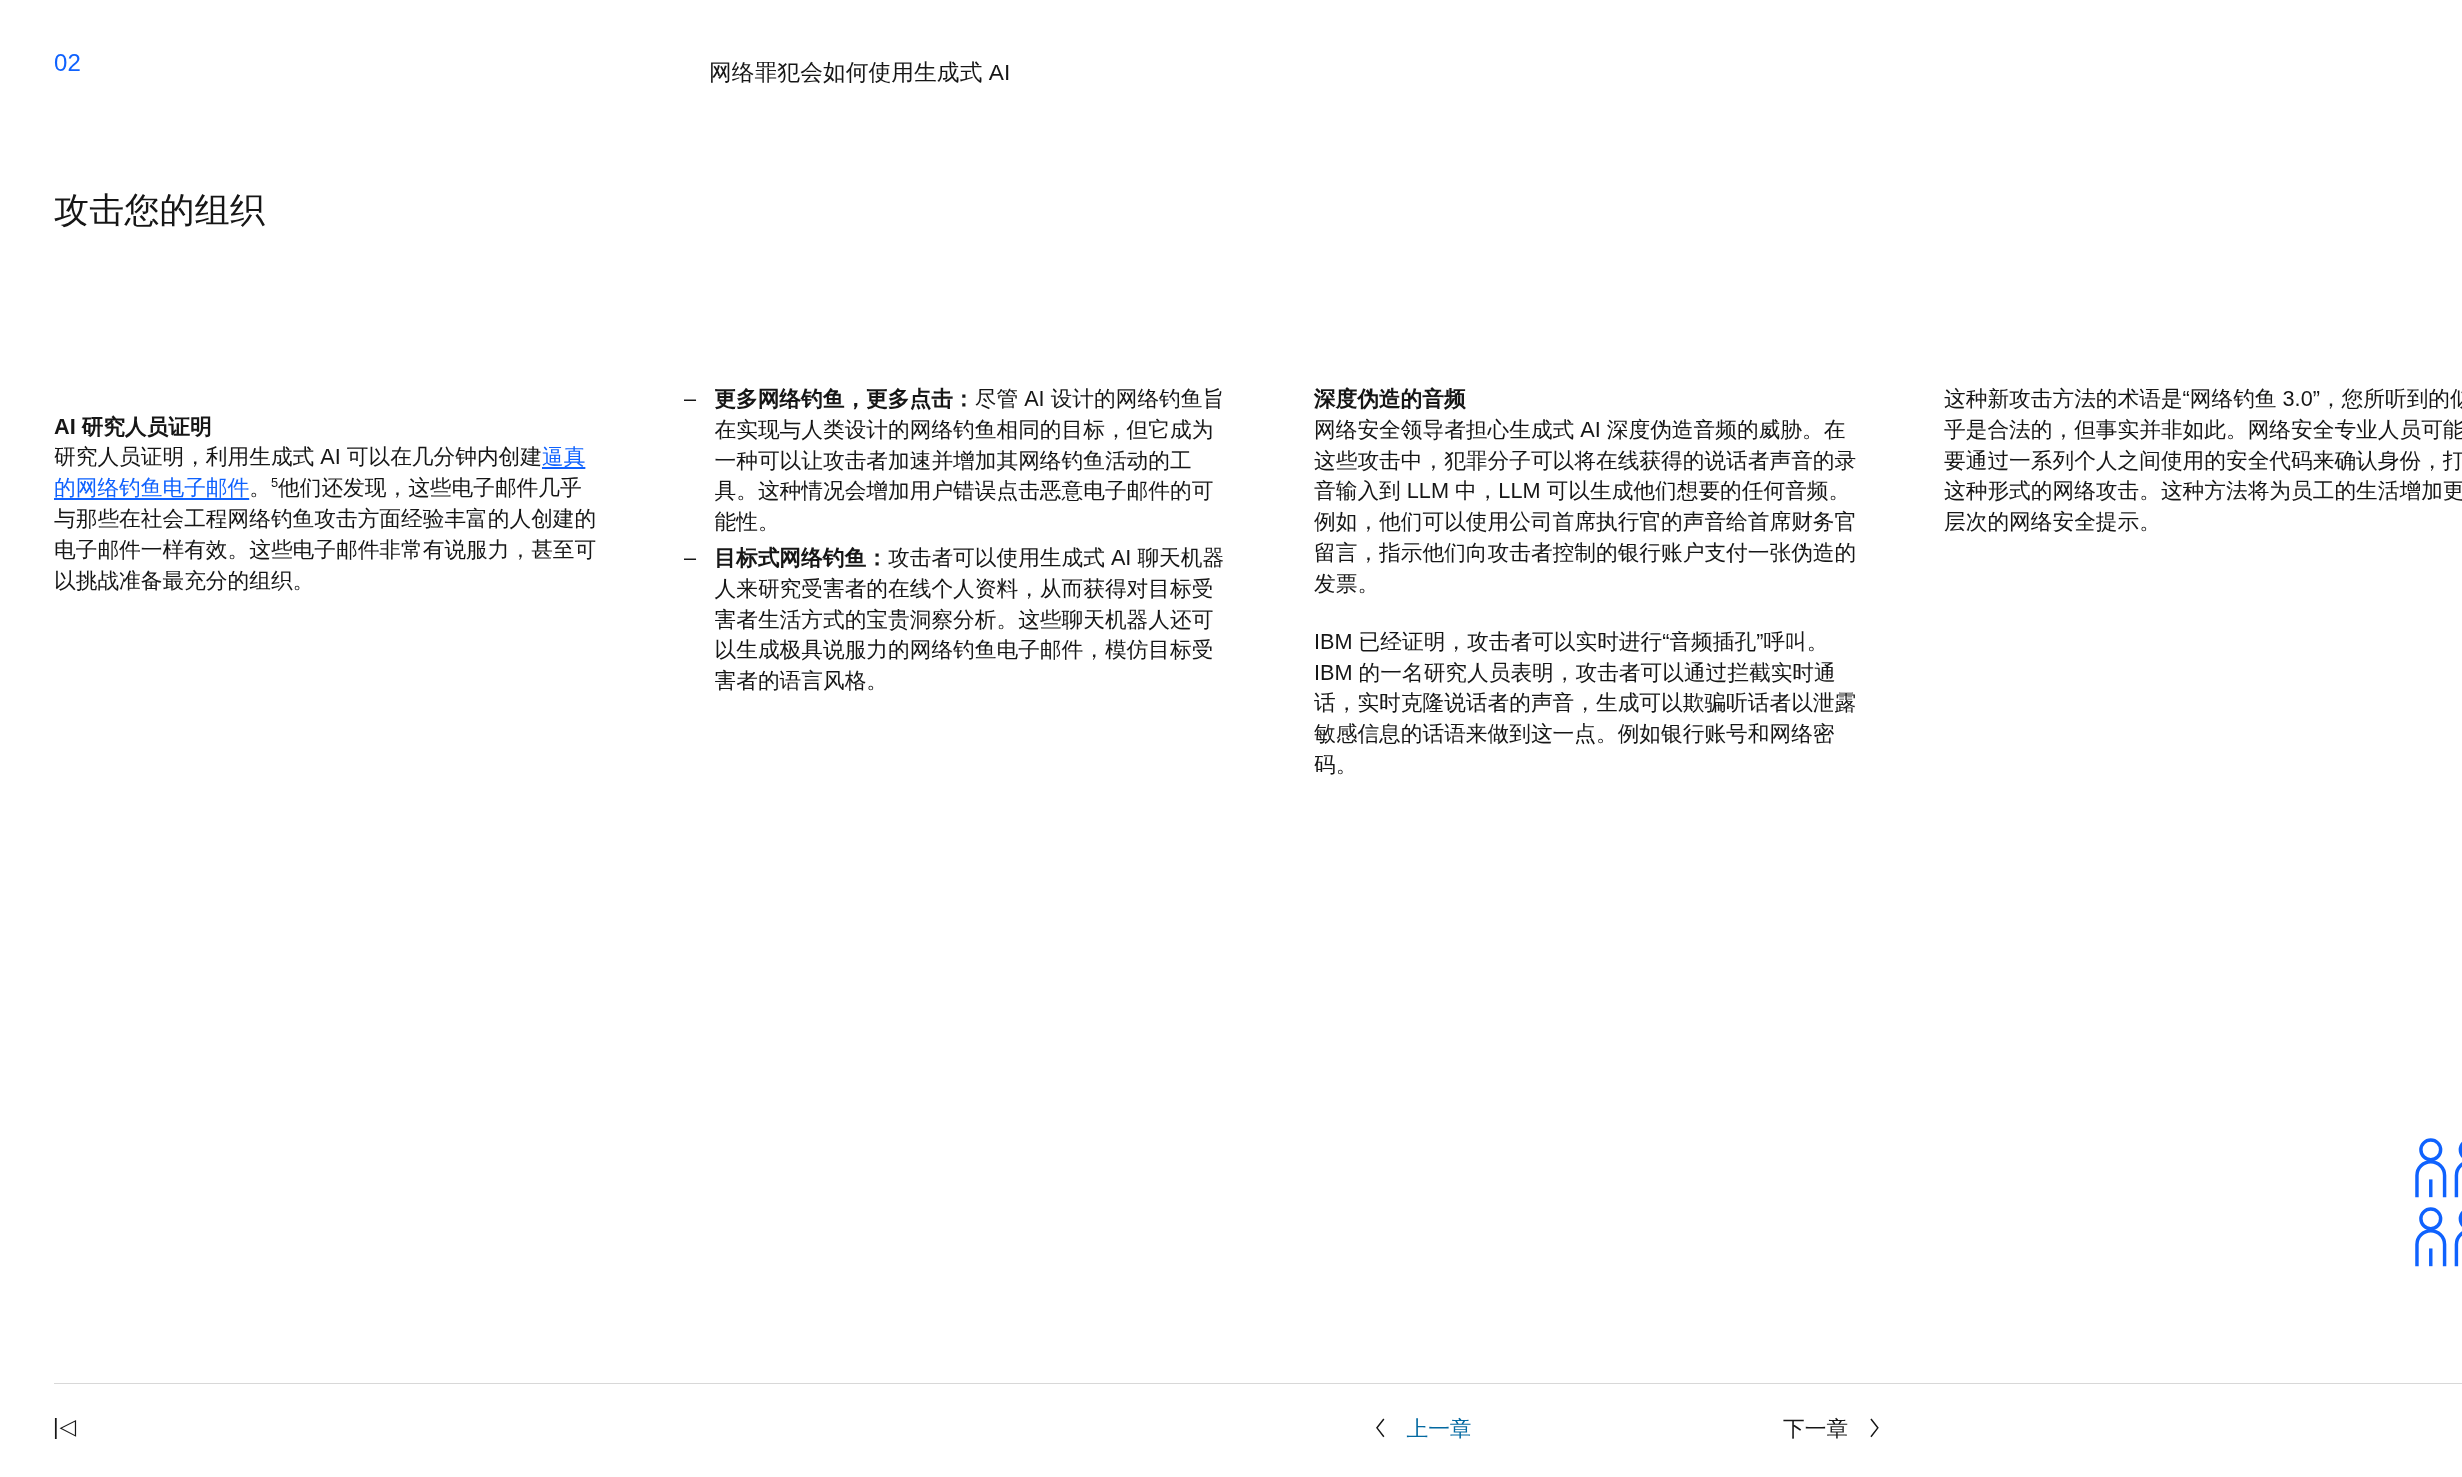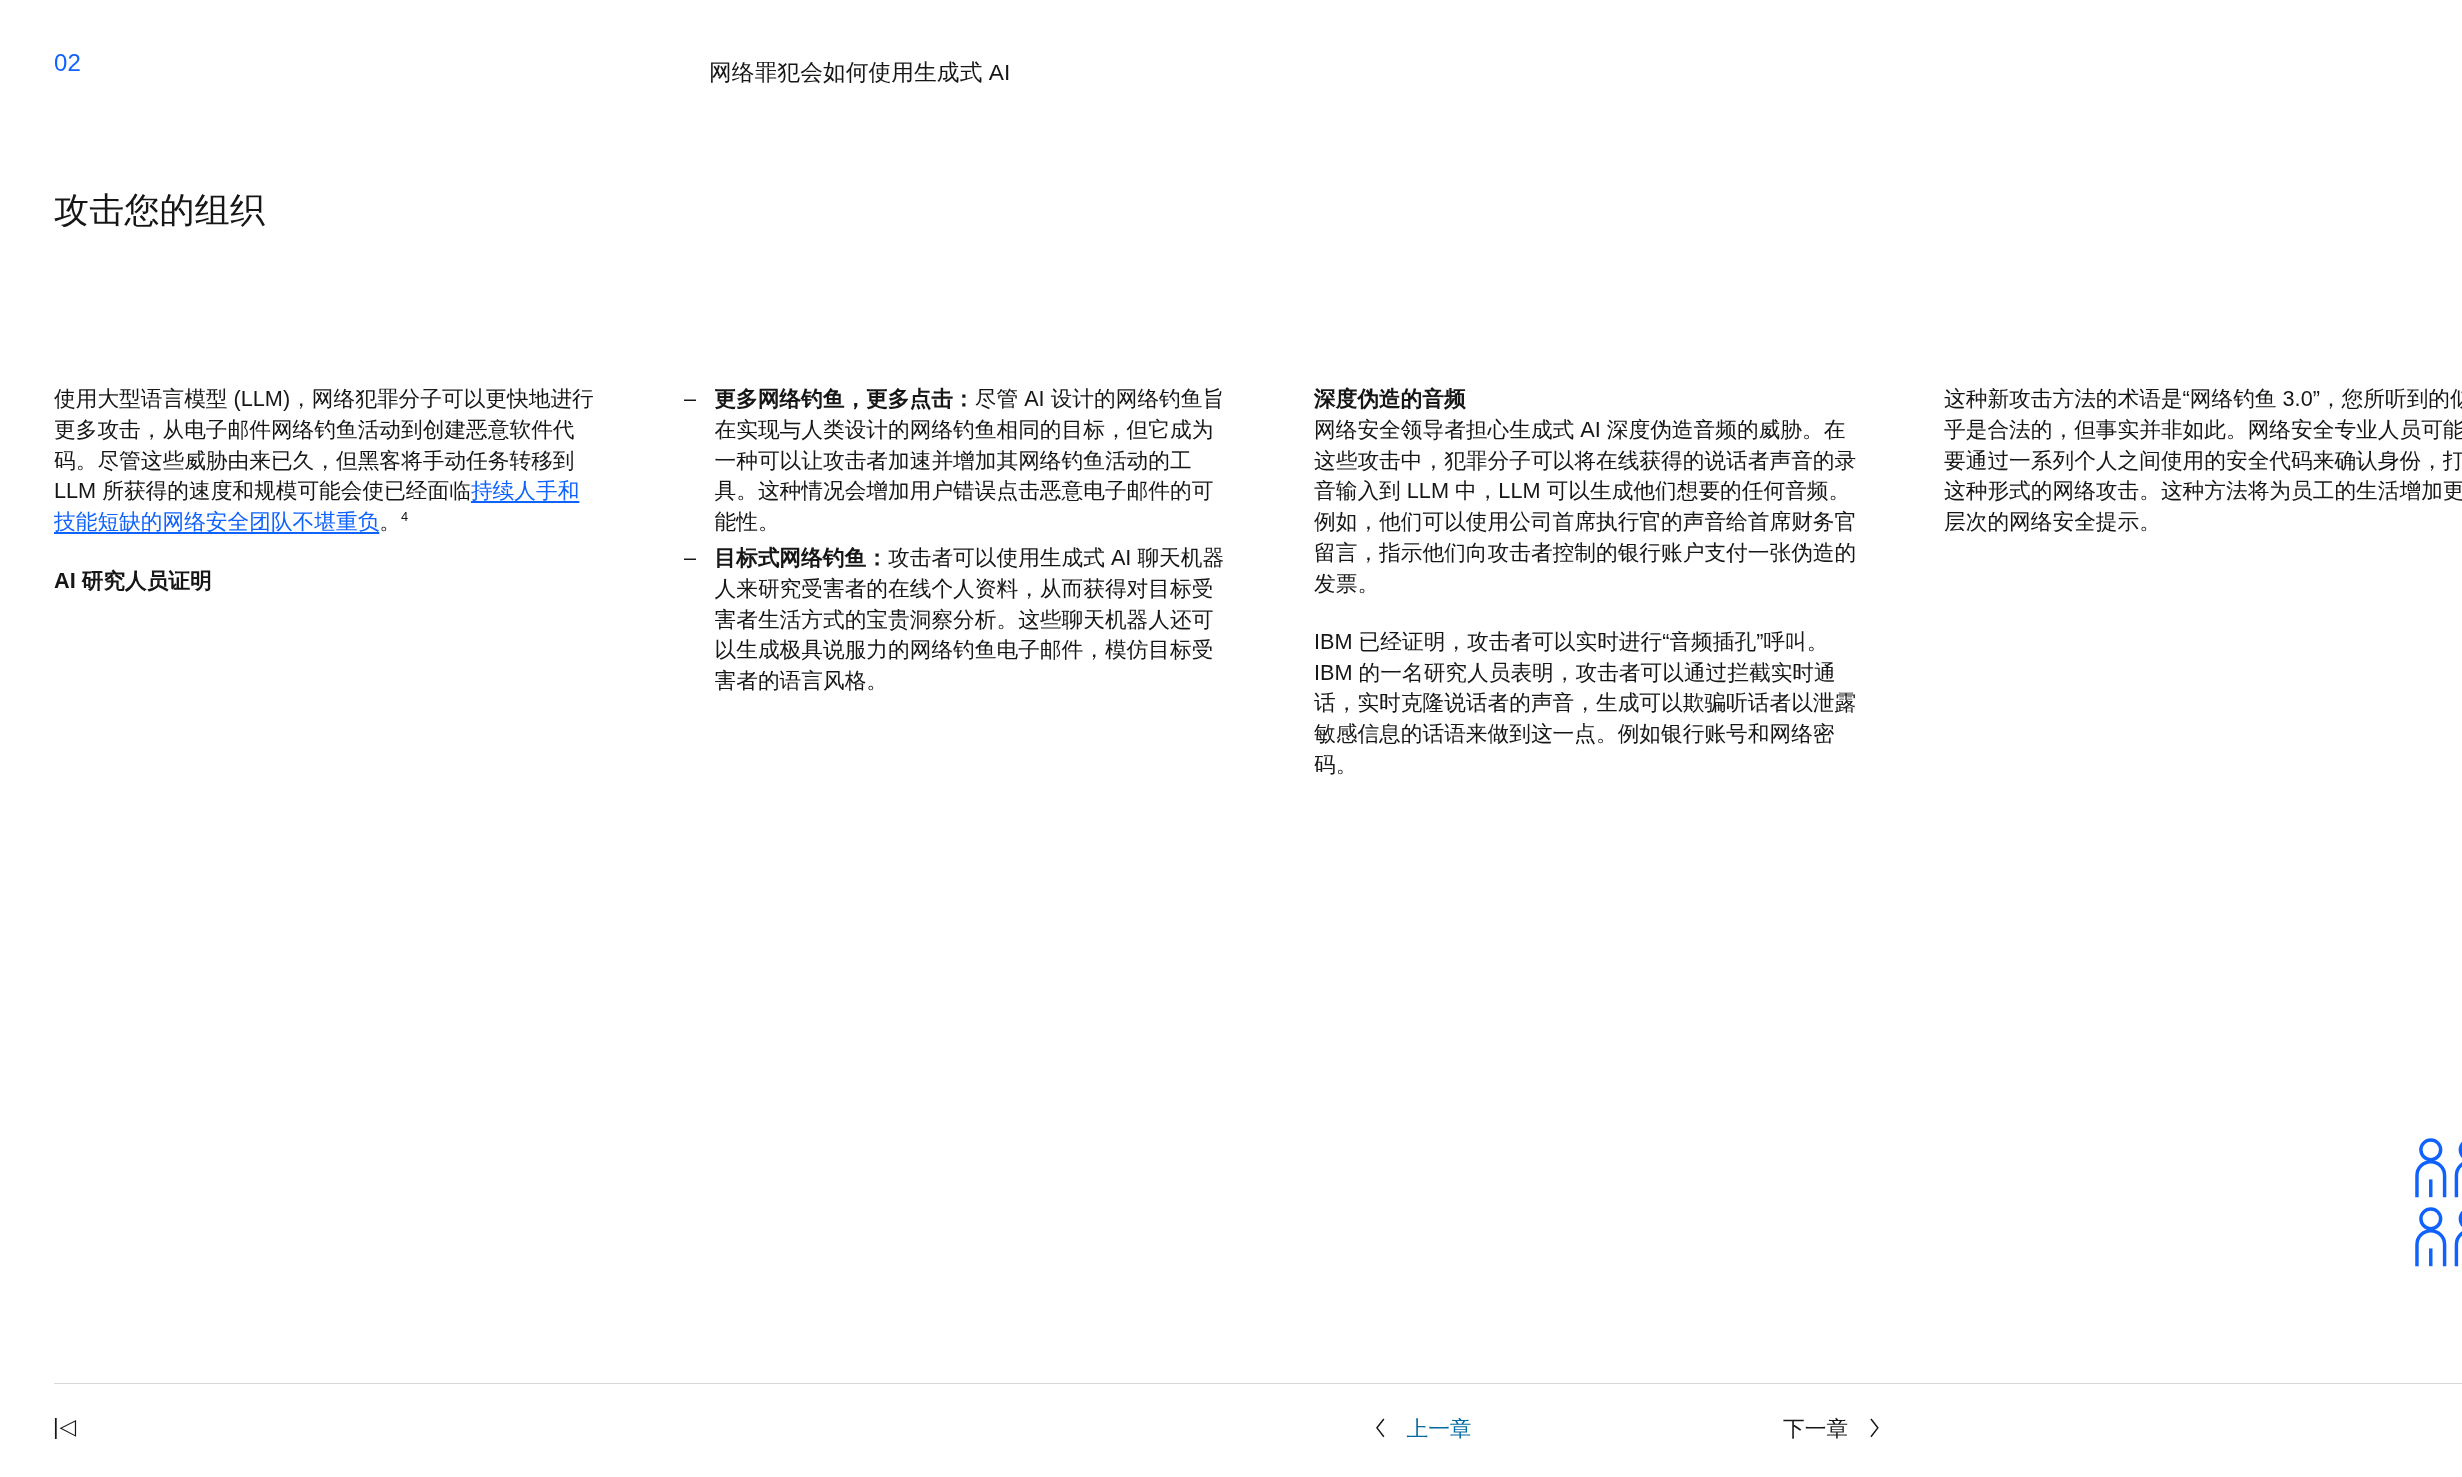--- a/index.html
+++ b/index.html
@@ -167,24 +167,24 @@
   <div class="header">
     <div class="header-num">02</div>
     <div class="header-title">网络罪犯会如何使用生成式 AI</div>
   </div>
 
   <div class="section-title">攻击您的组织</div>
 
   <div class="columns">
 
     <div class="col">
-      <p class="para"><span>使用大型语言模型 (LLM)，网络犯罪分子可以更快地进行更多攻击，从电子邮件网络钓鱼活动到创建恶意软件代码。尽管这些威胁由来已久，但黑客将手动任务转移到 LLM 所获得的速度和规模可能会使已经面临</span><a class="link" href="#">持续人手和技能短缺的网络安全团队不堪重负</a><span>。</span><sup>4</sup></p>
 
       <div class="head">AI 研究人员证明</div>
 
+      <p class="para"><span>研究人员证明，利用生成式 AI 可以在几分钟内创建</span><a class="link" href="#">逼真的网络钓鱼电子邮件</a><span>。</span><sup>5</sup><span>他们还发现，这些电子邮件几乎与那些在社会工程网络钓鱼攻击方面经验丰富的人创建的电子邮件一样有效。这些电子邮件非常有说服力，甚至可以挑战准备最充分的组织。</span></p>
     </div>
 
     <div class="col">
       <ul class="dash">
         <li><span class="b">更多网络钓鱼，更多点击：</span><span>尽管 AI 设计的网络钓鱼旨在实现与人类设计的网络钓鱼相同的目标，但它成为一种可以让攻击者加速并增加其网络钓鱼活动的工具。这种情况会增加用户错误点击恶意电子邮件的可能性。</span></li>
         <li><span class="b">目标式网络钓鱼：</span><span>攻击者可以使用生成式 AI 聊天机器人来研究受害者的在线个人资料，从而获得对目标受害者生活方式的宝贵洞察分析。这些聊天机器人还可以生成极具说服力的网络钓鱼电子邮件，模仿目标受害者的语言风格。</span></li>
       </ul>
     </div>
 
     <div class="col">

